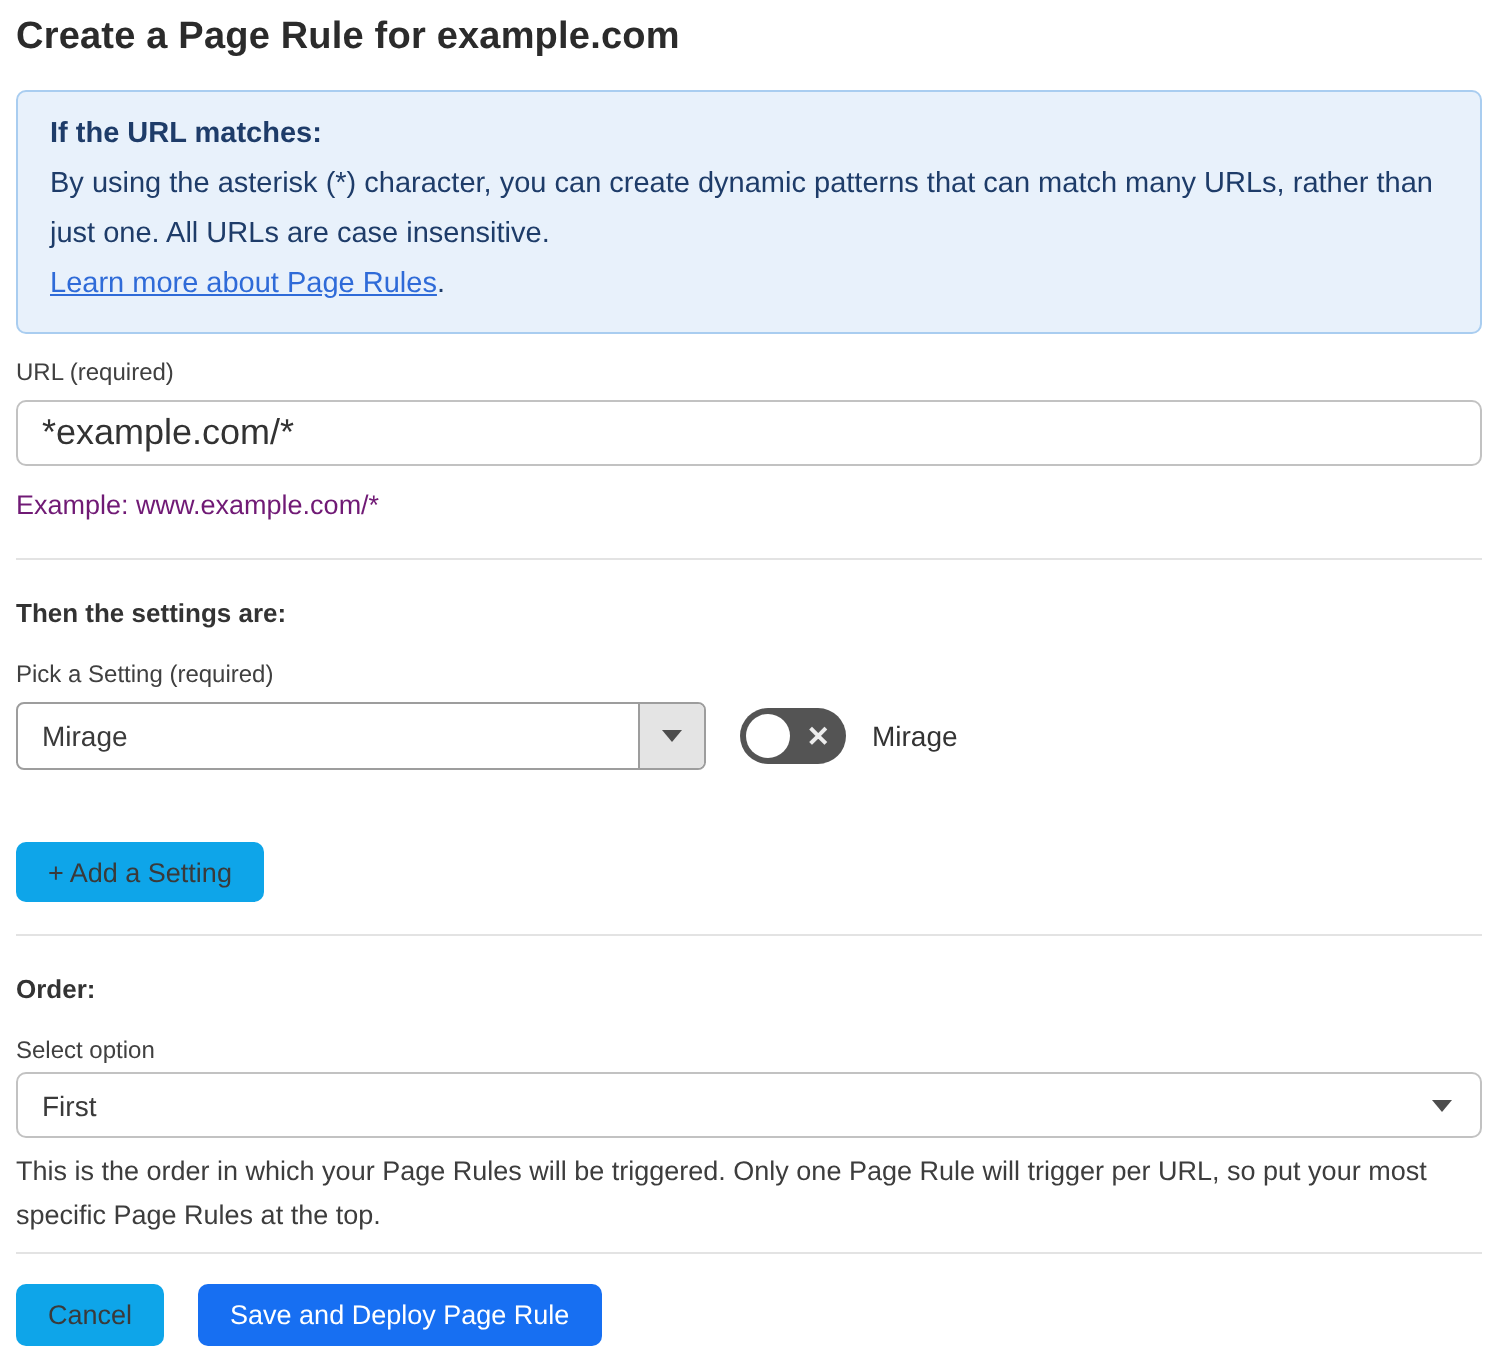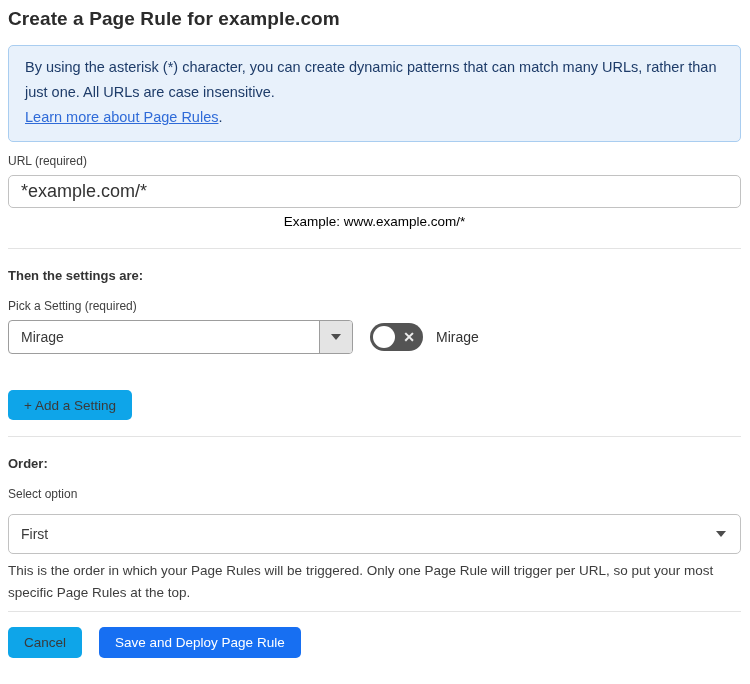--- a/index.html
+++ b/index.html
@@ -46,24 +46,23 @@
     border: 1px solid #c2c2c2;
     border-radius: 5px;
     padding: 0 12px;
     font-family: "Liberation Sans", sans-serif;
     font-size: 18px;
     color: #333333;
     background: #ffffff;
     outline: none;
   }
   .helper-text {
-    margin-top: 6px;
+    margin-top: 12px;
     font-size: 13.5px;
-    color: #000000;
-    text-align: center;
+    color: #701a75;
   }
   .divider {
     margin-top: 19px;
     border: none;
     border-top: 1px solid #e3e3e3;
     height: 0;
   }
   .section-heading {
     margin-top: 19px;
     font-size: 13px;
@@ -150,23 +149,23 @@
     border: none;
     border-radius: 5px;
     font-family: "Liberation Sans", sans-serif;
     font-size: 13.5px;
     color: #3a3a3a;
     background: #0ea5e9;
     cursor: pointer;
   }
   .btn-add { margin-top: 36px; height: 30px; }
   .full-select {
-    margin-top: 13px;
+    margin-top: 4px;
     width: 100%;
-    height: 40px;
+    height: 33px;
     border: 1px solid #c2c2c2;
     border-radius: 5px;
     background: #ffffff;
     display: flex;
     align-items: center;
     justify-content: space-between;
     padding: 0 14px 0 12px;
     font-size: 14px;
     color: #3a3a3a;
     cursor: pointer;
@@ -189,20 +188,21 @@
   }
 </style>
 </head>
 <body>
 
 
 
 <h1 class="page-title">Create a Page Rule for example.com</h1>
 
 <div class="info-box">
+  <div class="info-heading">If the URL matches:</div>
   <div class="info-body">By using the asterisk (*) character, you can create dynamic patterns that can match many URLs, rather than just one. All URLs are case insensitive.</div>
   <div class="info-link-line"><a href="#">Learn more about Page Rules</a><span>.</span></div>
 </div>
 
 <div class="field-label" style="margin-top:12px">URL (required)</div>
 <input class="text-input" type="text" value="*example.com/*" style="">
 <div class="helper-text">Example: www.example.com/*</div>
 
 <hr class="divider">
 

